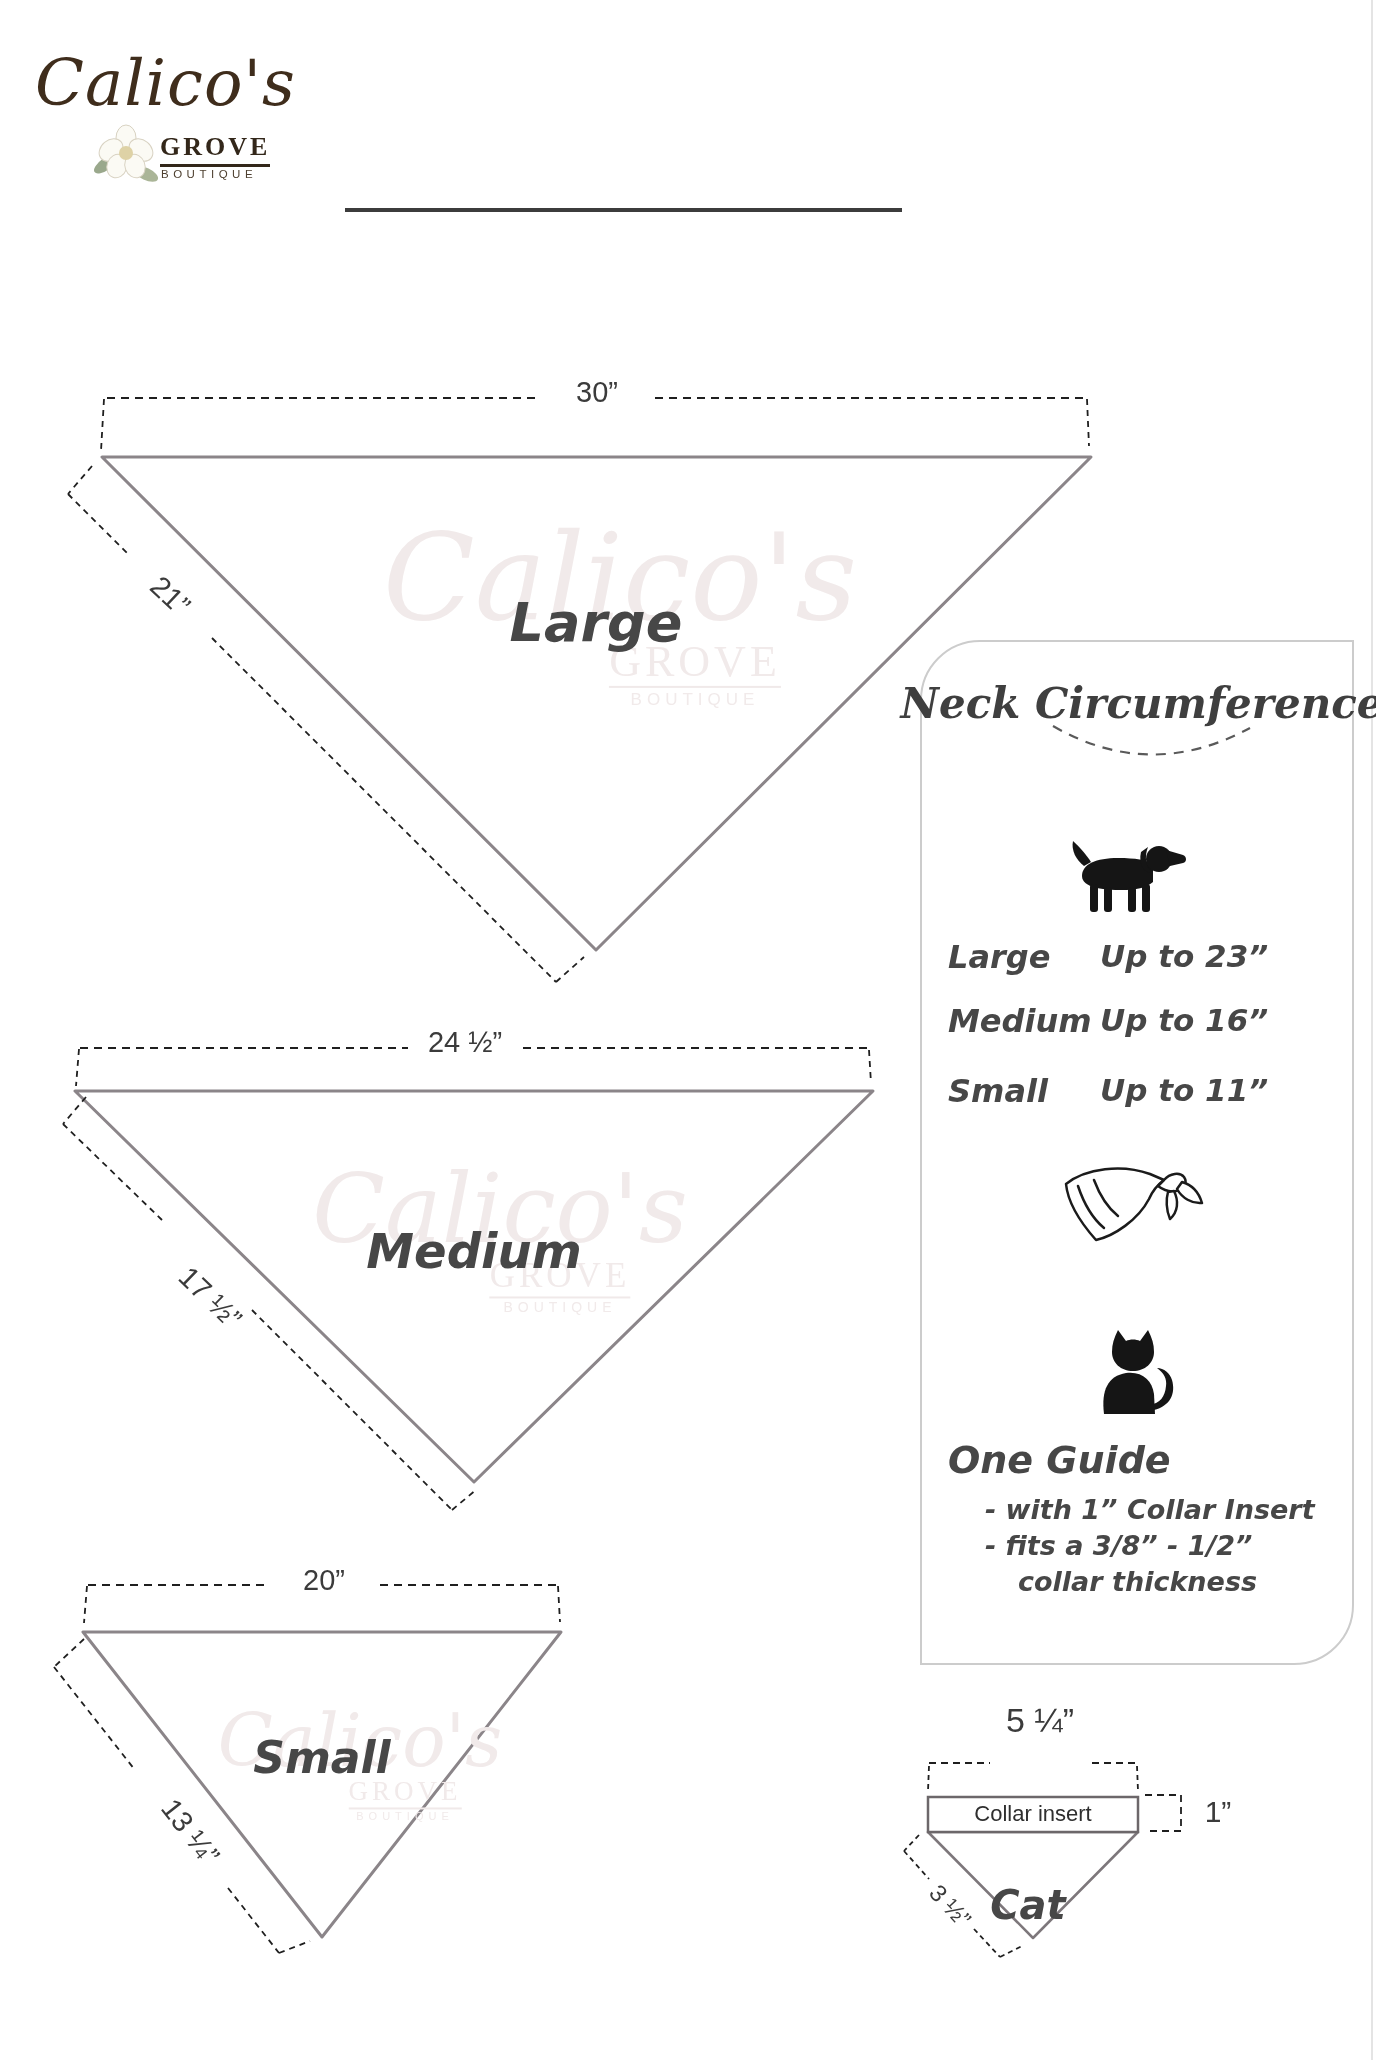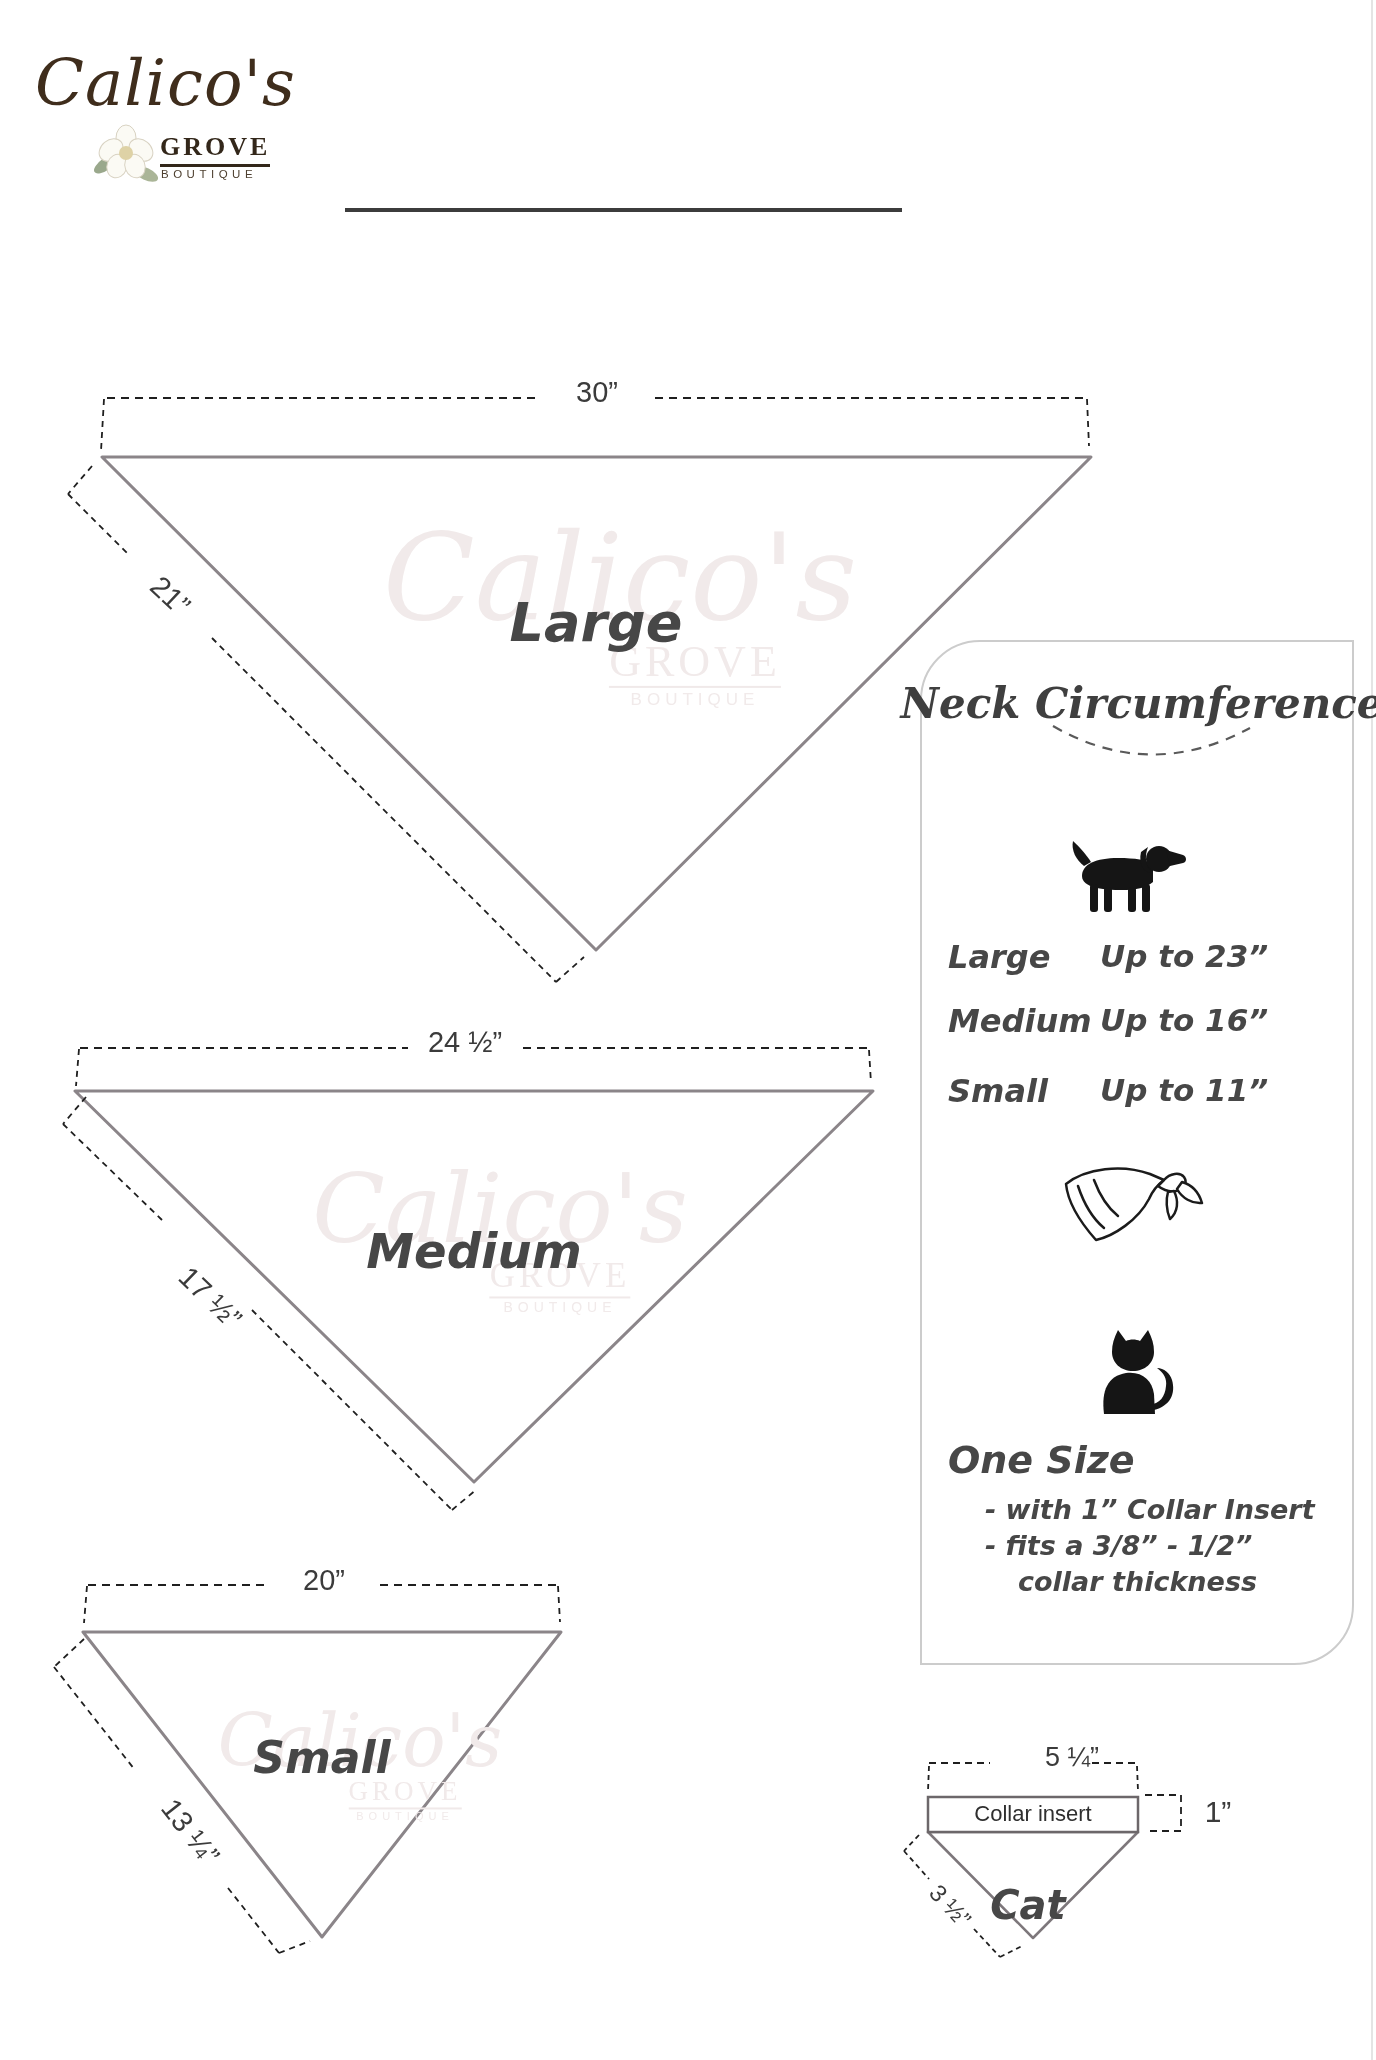--- a/index.html
+++ b/index.html
@@ -199,25 +199,25 @@
   <div class="txt marker row-size" style="left:948px;top:938px;">Large</div>
   <div class="txt marker row-fit" style="left:1100px;top:938px;">Up to 23”</div>
 
   <div class="txt marker row-size" style="left:948px;top:1002px;">Medium</div>
   <div class="txt marker row-fit" style="left:1100px;top:1002px;">Up to 16”</div>
 
   <div class="txt marker row-size" style="left:948px;top:1072px;">Small</div>
   <div class="txt marker row-fit" style="left:1100px;top:1072px;">Up to 11”</div>
 
 
-  <div class="txt marker one-size">One Size</div>
+  <div class="txt marker one-size">One Guide</div>
   <div class="txt marker bullet" style="left:985px;top:1494px;">- with 1” Collar Insert</div>
   <div class="txt marker bullet" style="left:985px;top:1530px;font-style:italic;">- fits a 3/8” - 1/2”</div>
   <div class="txt marker bullet" style="left:1018px;top:1566px;">collar thickness</div>
 
-  <div class="txt dim-sm" style="left:1040px;top:1757px;transform:translate(-50%,-50%);font-size:27px;margin-left:32px;">5 ¼”</div>
+  <div class="txt dim-sm" style="left:1040px;top:1720px;transform:translate(-50%,-50%);font-size:34px;">5 ¼”</div>
   <div class="txt collar-label center">Collar insert</div>
   <div class="txt dim" style="left:1218px;top:1812px;transform:translate(-50%,-50%);font-size:30px;">1”</div>
   <div class="txt dim-sm" style="left:950px;top:1906px;transform:translate(-50%,-50%) rotate(47deg);font-size:24px;">3 ½”</div>
   <div class="txt marker lab-cat center">Cat</div>
 
   <div class="edge-line"></div>
 </div>
 
 </body></html>

